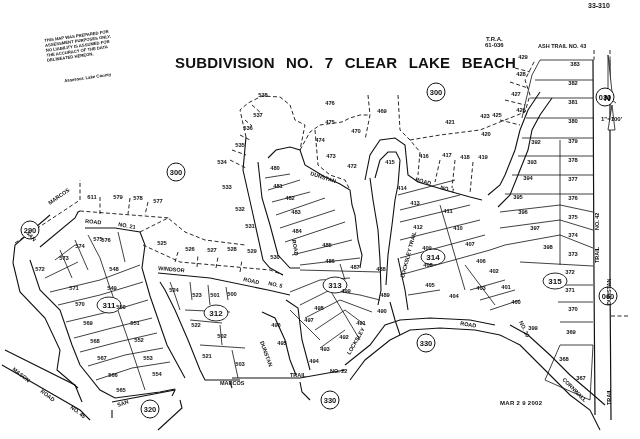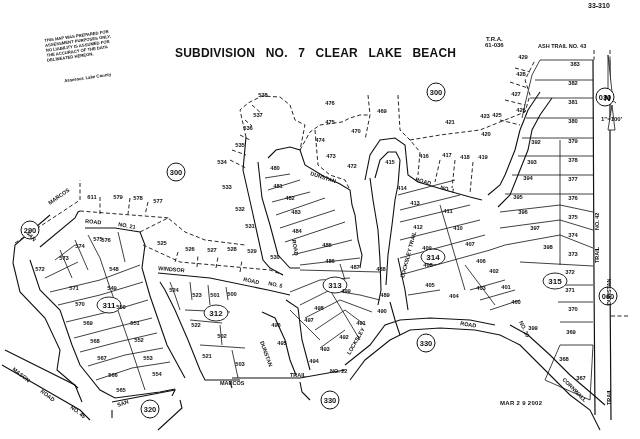--- a/index.html
+++ b/index.html
@@ -1,20 +1,20 @@
 <!DOCTYPE html>
 <html><head>
 <meta charset="utf-8">
 <style>
   html, body { margin:0; padding:0; background:#ffffff; }
   body { width:640px; height:439px; overflow:hidden; position:relative; font-family:"Liberation Sans", sans-serif; }
   #map { position:absolute; left:0; top:0; width:640px; height:439px; }
   .disclaimer { position:absolute; left:44px; top:38px; width:72px; font-size:4.2px; line-height:5px; font-weight:bold; transform:rotate(-8deg); transform-origin:left top; text-transform:uppercase; color:#111; }
   .assessor { position:absolute; left:64px; top:75px; font-size:4.3px; font-weight:bold; transform:rotate(-8deg); color:#111; }
-  .title { position:absolute; left:175px; top:46px; font-size:12px; font-weight:bold; letter-spacing:0.2px; color:#111; word-spacing:7px; white-space:nowrap; }
+  .title { position:absolute; left:175px; top:54px; font-size:15px; font-weight:bold; letter-spacing:0.2px; color:#111; word-spacing:7px; white-space:nowrap; }
   .book { position:absolute; left:588px; top:2px; font-size:7px; font-weight:bold; color:#111; }
   .tra { position:absolute; left:485px; top:36px; font-size:6px; line-height:6px; font-weight:bold; text-align:center; color:#111; }
   .scale { position:absolute; left:601px; top:116px; font-size:6px; font-weight:bold; color:#111; }
   .stamp { position:absolute; left:500px; top:400px; font-size:6px; font-weight:bold; color:#111; letter-spacing:0.3px; }
   svg text { font-family:"Liberation Sans", sans-serif; font-weight:bold; fill:#111; }
 </style>
 </head>
 <body>
 
 <svg id="map" viewBox="0 0 640 439" xmlns="http://www.w3.org/2000/svg">

